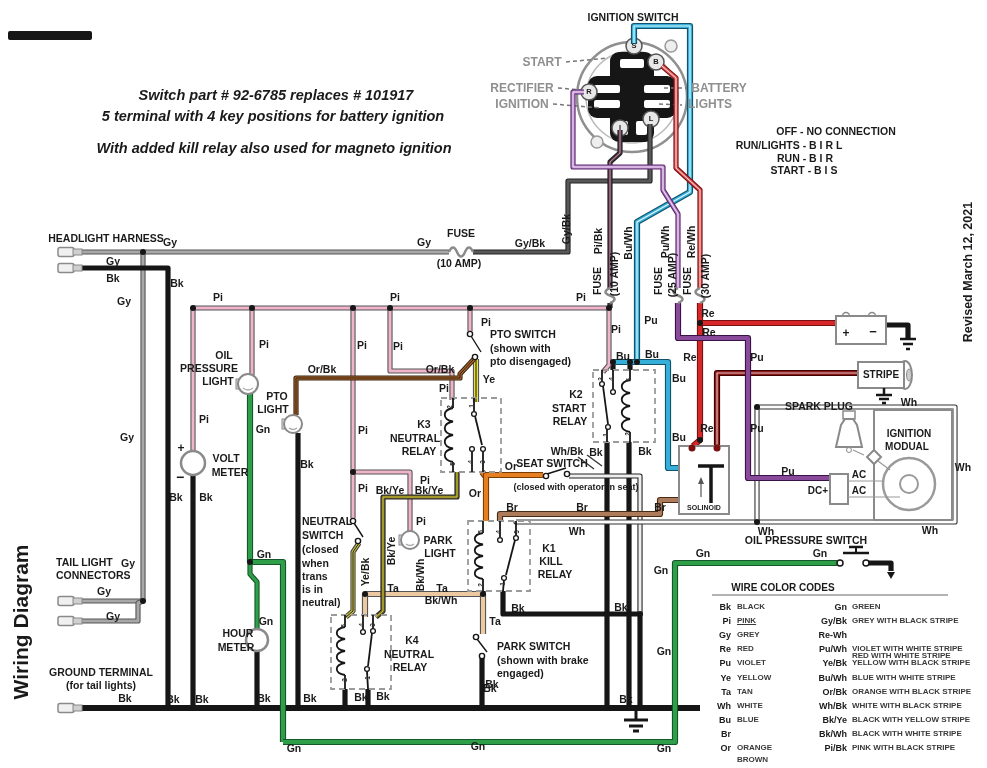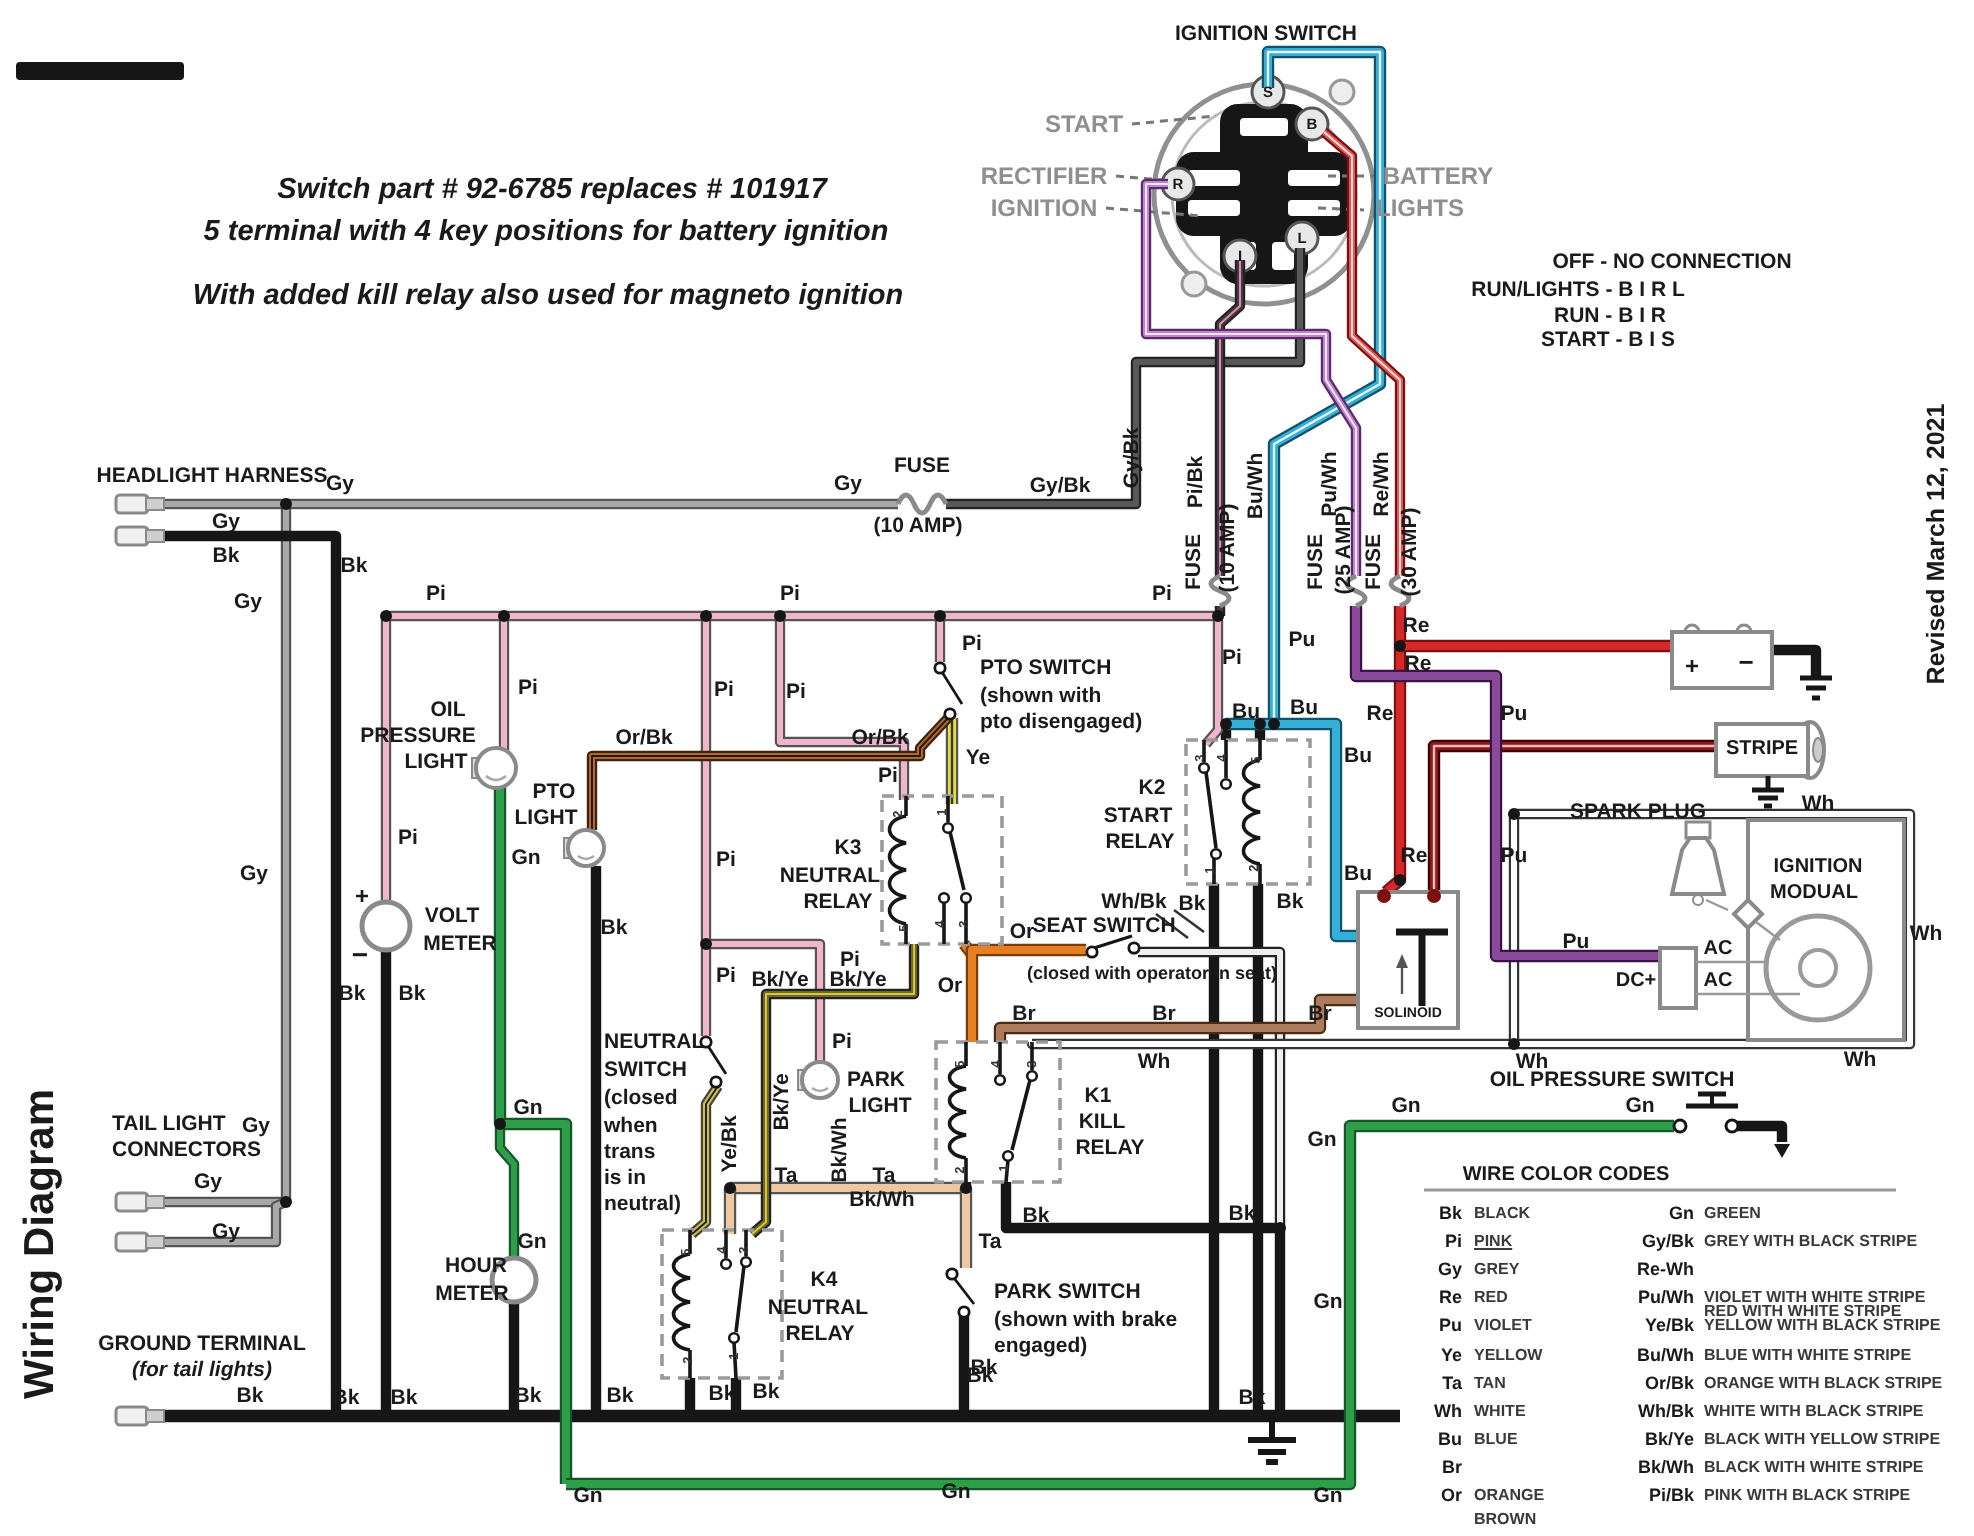--- a/index.html
+++ b/index.html
@@ -557,21 +557,21 @@
         <div class="lbl" style="left: 238px; top: 633px; font-size: 10.5px;">HOUR</div>
         <div class="lbl" style="left: 236px; top: 647px; font-size: 10.5px;">METER</div>
         <div class="lbl" style="left: 266px; top: 621px; font-size: 10.5px;">Gn</div>
         <div class="lbl" style="left: 264px; top: 554px; font-size: 10.5px;">Gn</div>
         <div class="lbl left" style="left: 56px; top: 562px; font-size: 10.5px; text-align: right;">TAIL LIGHT</div>
         <div class="lbl left" style="left: 56px; top: 575px; font-size: 10.5px;">CONNECTORS</div>
         <div class="lbl" style="left: 128px; top: 563px; font-size: 10.5px;">Gy</div>
         <div class="lbl" style="left: 104px; top: 591px; font-size: 10.5px;">Gy</div>
         <div class="lbl" style="left: 113px; top: 616px; font-size: 10.5px;">Gy</div>
         <div class="lbl" style="left: 101px; top: 672px; font-size: 10.5px;">GROUND TERMINAL</div>
-        <div class="lbl" style="left: 101px; top: 685px; font-size: 10.5px; font-style: italic;">(for tail lights)</div>
+        <div class="lbl" style="left: 101px; top: 685px; font-size: 10.5px;">(for tail lights)</div>
         <div class="lbl" style="left: 125px; top: 698px; font-size: 10.5px;">Bk</div>
         <div class="lbl" style="left: 173px; top: 699px; font-size: 10.5px;">Bk</div>
         <div class="lbl" style="left: 202px; top: 699px; font-size: 10.5px;">Bk</div>
         <div class="lbl" style="left: 264px; top: 698px; font-size: 10.5px;">Bk</div>
         <div class="lbl" style="left: 310px; top: 698px; font-size: 10.5px;">Bk</div>
         <div class="lbl" style="left: 361px; top: 697px; font-size: 10.5px;">Bk</div>
         <div class="lbl" style="left: 383px; top: 696px; font-size: 10.5px;">Bk</div>
         <div class="lbl" style="left: 490px; top: 688px; font-size: 10.5px;">Bk</div>
         <div class="lbl" style="left: 626px; top: 699px; font-size: 10.5px;">Bk</div>
         <div class="lbl" style="left: 424px; top: 424px; font-size: 10.5px;">K3</div>

